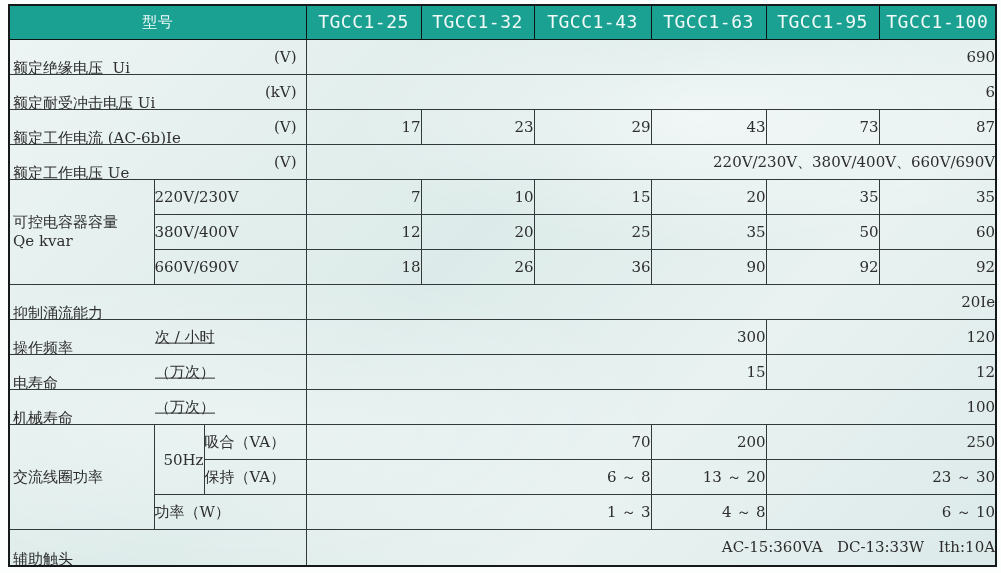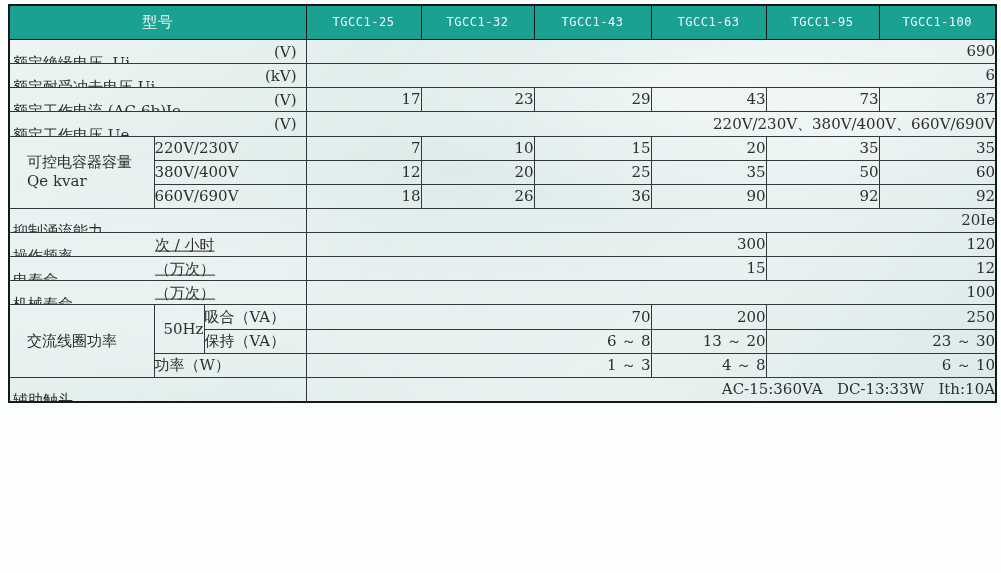--- a/index.html
+++ b/index.html
@@ -19,21 +19,21 @@
     color:var(--body-text);
   }
   .page{
     position:relative;
     width:1001px;height:573px;
     background:var(--page-bg);
     overflow:hidden;
   }
   table.spec{
     position:absolute;left:8px;top:4px;
-    width:987px;height:399px;
+    width:987px;height:563px;
     border-collapse:collapse;
     table-layout:fixed;
     background:
       radial-gradient(ellipse 500px 180px at 70% 20%, rgba(255,255,255,.55), rgba(255,255,255,0) 70%),
       radial-gradient(ellipse 600px 220px at 25% 75%, rgba(255,255,255,.4), rgba(255,255,255,0) 70%),
       linear-gradient(135deg, var(--table-bg-a) 0%, var(--table-bg-b) 45%, #e9f2f1 70%, #dbeae9 100%);
     border:2.5px solid var(--border-outer);
   }
   td,th{
     border:1.8px solid var(--border-dark);
@@ -43,38 +43,38 @@
     overflow:hidden;
   }
   th{
     background:var(--header-bg);
     color:var(--header-text);
     font-weight:normal;
     letter-spacing:.5px;
     height:33px;
     border-color:#0e1414;
   }
-  th.model-name{font-family:"DejaVu Sans Mono","Liberation Mono",monospace;font-size:12px;}
+  th.model-name{font-family:"DejaVu Sans Mono","Liberation Mono",monospace;font-size:18px;}
   td.val{text-align:right;}
   td.lblcell{position:relative;}
   .lbl{
     position:absolute;left:3px;top:50%;transform:translateY(-50%);
     white-space:pre;
     margin-top:11px;
   }
   .unit-right{
     position:absolute;right:9px;top:50%;transform:translateY(-50%);
     white-space:pre;
   }
   .unit-mid{
     position:absolute;left:145px;top:50%;transform:translateY(-50%);
     white-space:pre;
     text-decoration:underline;
   }
-  td.twoline{vertical-align:middle;padding-left:17px;}
+  td.twoline{vertical-align:middle;padding-left:3px;}
   td.twoline div{white-space:pre;}
   td.center-lbl{text-align:left;}
   .pre{white-space:pre;}
 </style>
 </head>
 <body>
 
 <div class="page">
   <table class="spec">
     <colgroup>

